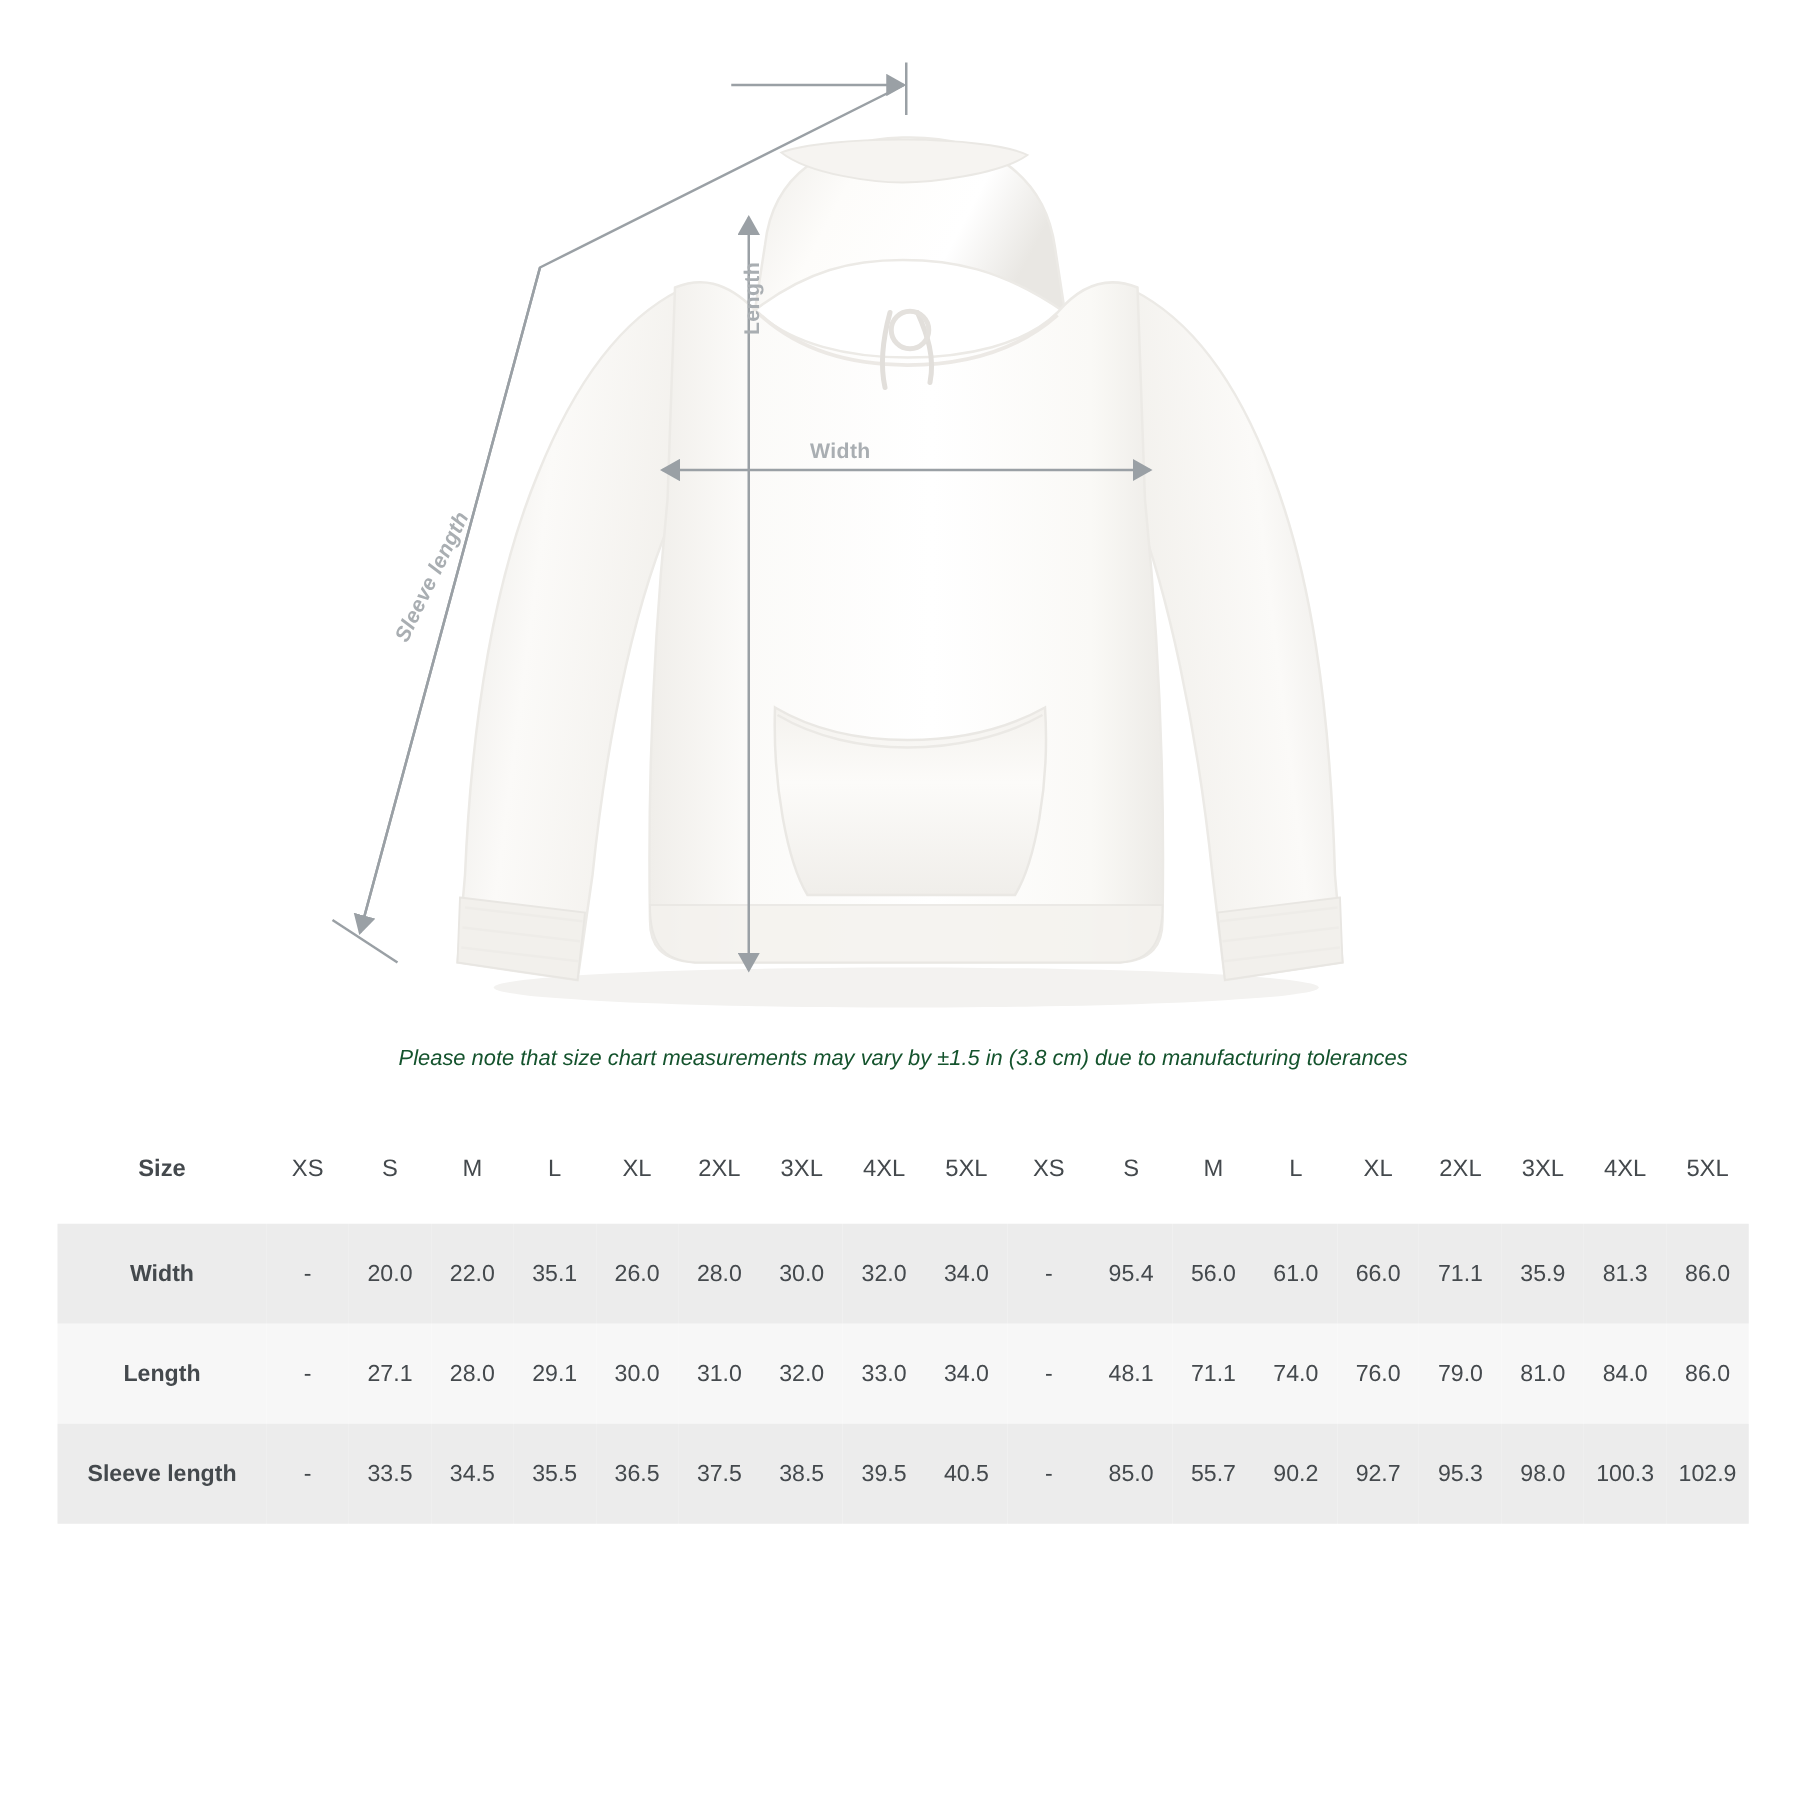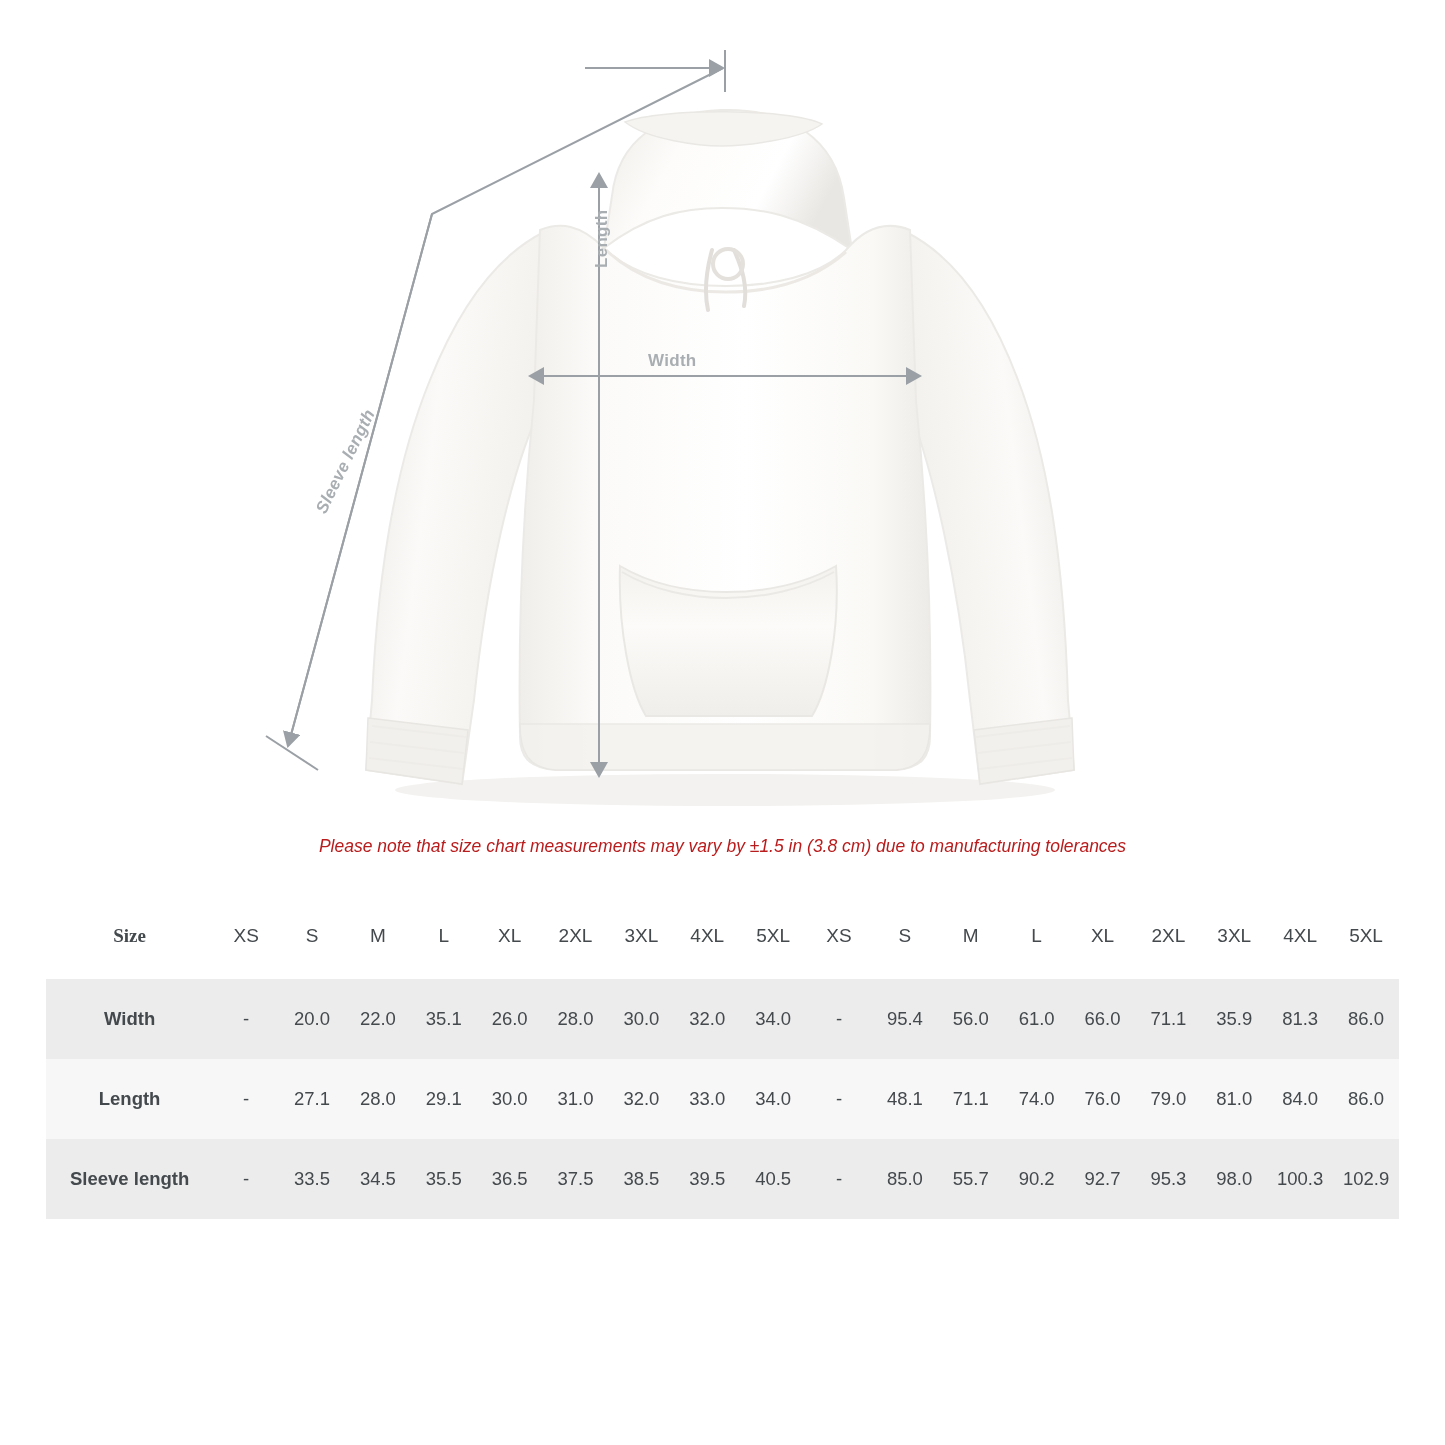--- a/index.html
+++ b/index.html
@@ -65,21 +65,21 @@
   }
   .title {
     font-size: 29px;
     font-weight: bold;
     color: #3d4246;
     margin: 0 0 16px 0;
   }
   .subtitle {
     font-size: 17.5px;
     font-style: italic;
-    color: #b91c1c;
+    color: #14532d;
     margin: 0;
   }
 
   
   .table-wrap {
     margin: 36px 46px 0 46px;
   }
   table.size-table {
     border-collapse: collapse;
     width: 1353px;
@@ -111,21 +111,20 @@
     padding-top: 4px;
   }
   tr.header-row td {
     height: 84px;
     background: #ffffff;
     font-size: 19px;
     color: #44494d;
   }
   tr.header-row td.rowhead {
     font-weight: bold;
-    font-family: Liberation Serif, serif;
   }
   tr.data-row td {
     height: 78px;
   }
   tr.data-row.odd td {
     background: #ececec;
   }
   tr.data-row.even td {
     background: #f7f7f7;
   }

